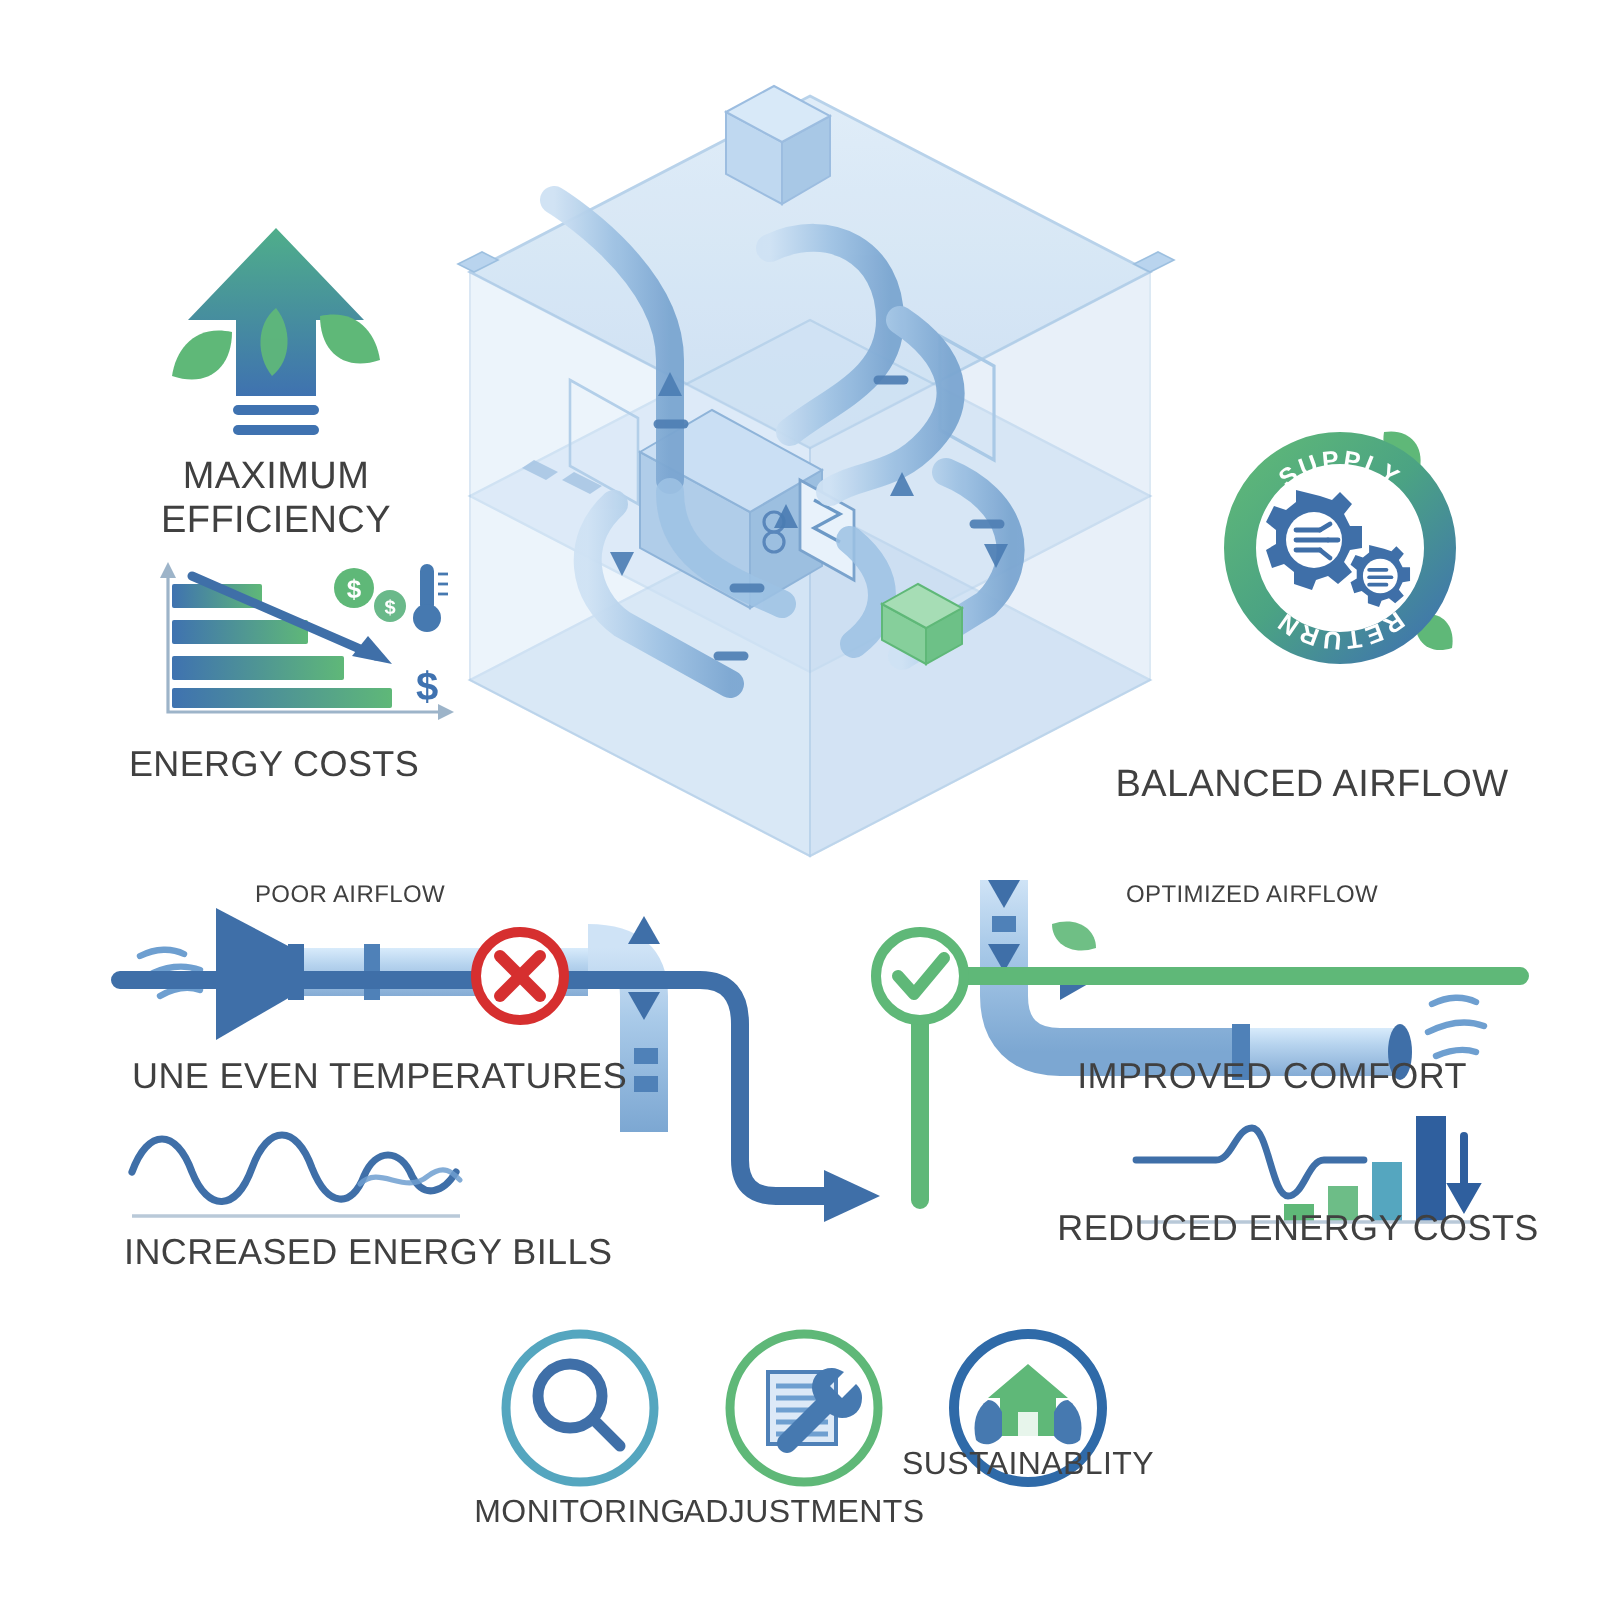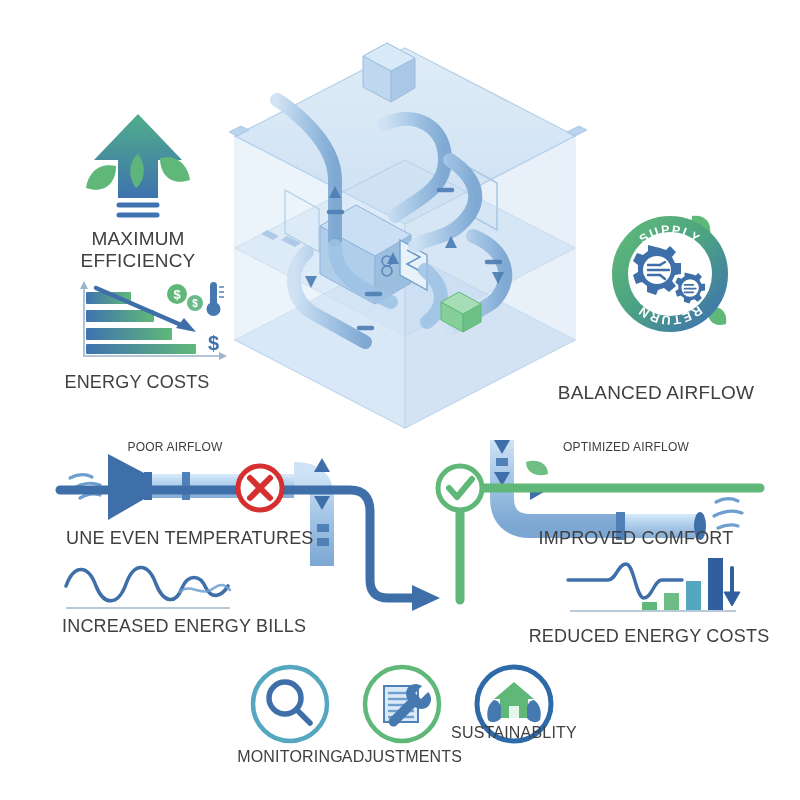--- a/index.html
+++ b/index.html
@@ -367,21 +367,21 @@
       <line x1="10" y1="57" x2="176" y2="57" stroke="#b9c9d8" stroke-width="1.8"></line>
 
       <path d="M8,26 L48,26 C56,26 58,10 66,10 C74,10 76,44 84,44 C92,44 94,26 102,26 L122,26" fill="none" stroke="#3f6fa8" stroke-width="3.4" stroke-linecap="round"></path>
 
       <g stroke="#2f5f9e" fill="#2f5f9e">
         <line x1="172" y1="14" x2="172" y2="42" stroke-width="4" stroke-linecap="round"></line>
         <polygon points="172,52 164,38 180,38"></polygon>
       </g>
     </svg>
   </div>
-  <div class="abs lbl lbl-sm center-x" style="left:649px;top:626px;text-align:right;">REDUCED ENERGY COSTS</div>
+  <div class="abs lbl lbl-sm center-x" style="left:649px;top:604px;text-align:right;">REDUCED ENERGY COSTS</div>
 
   <div class="abs" style="left:248px;top:662px;">
     <svg width="84" height="84" viewBox="0 0 84 84">
       <circle cx="42" cy="42" r="37" fill="#ffffff" stroke="#55a6bf" stroke-width="4.5"></circle>
       <g fill="none" stroke="#3f6fa8" stroke-width="5.5" stroke-linecap="round">
         <circle cx="37" cy="36" r="16"></circle>
         <line x1="49" y1="48" x2="62" y2="61"></line>
       </g>
     </svg>
   </div>

